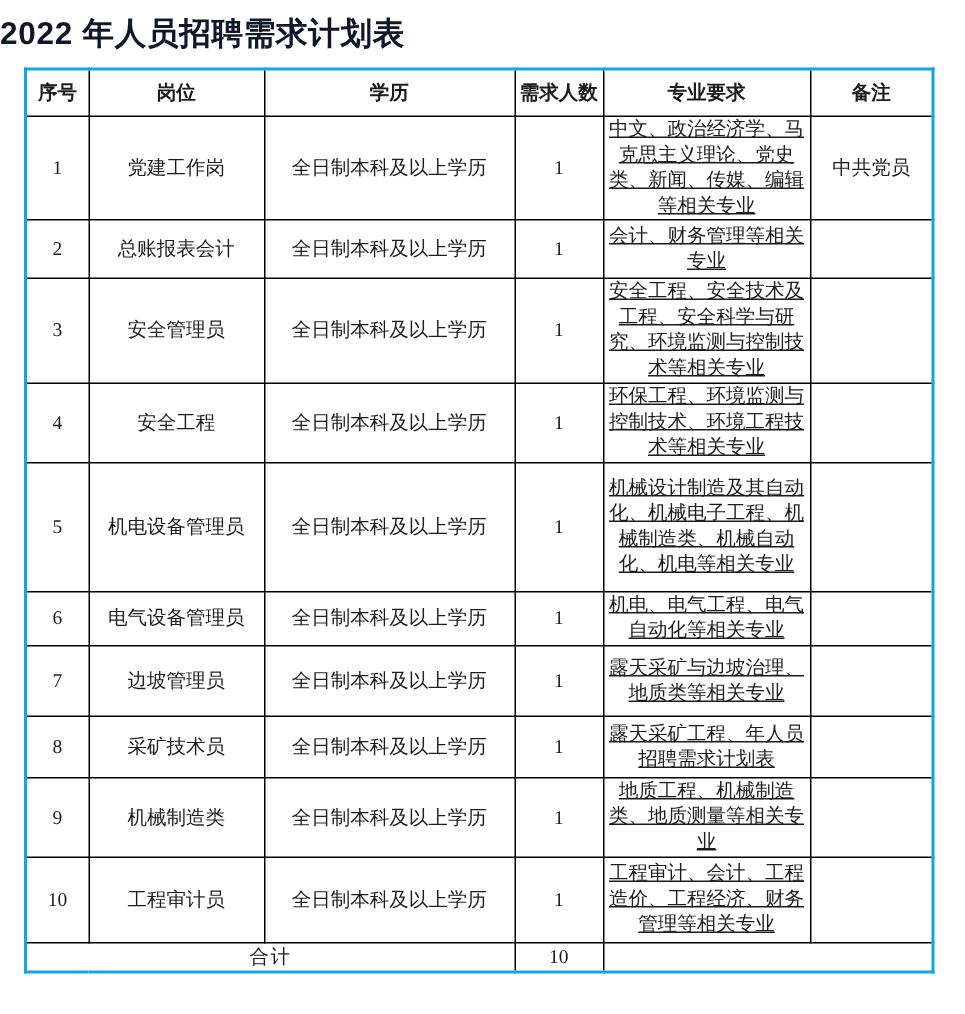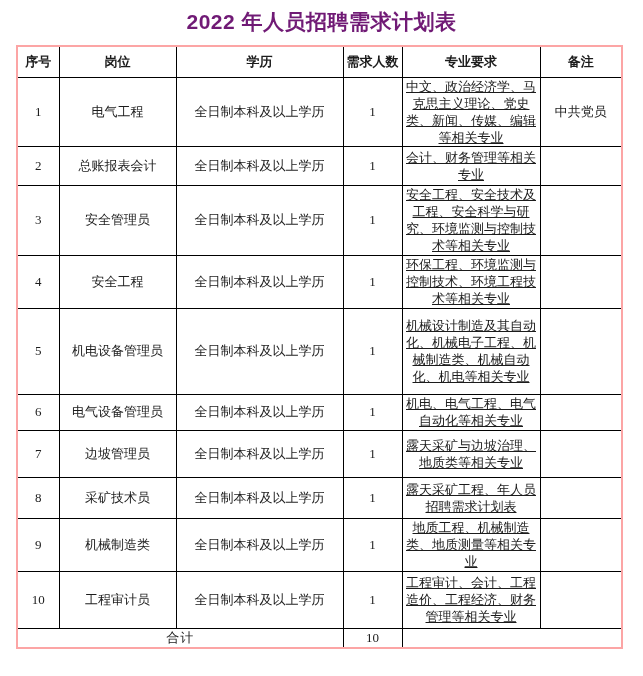--- a/index.html
+++ b/index.html
@@ -9,33 +9,32 @@
   }
   body {
     width: 643px;
     height: 676px;
     overflow: hidden;
     color: #1c1c1c;
     font-family: "DejaVu Serif", serif;
   }
   .page-title {
     margin: 8px 0 0 0;
-    text-align: center;
     font-family: "Liberation Sans", sans-serif;
     font-weight: bold;
     font-size: 21px;
-    color: #701a75;
+    color: #0f172a;
     letter-spacing: 0.5px;
   }
   table.plan-table {
     border-collapse: collapse;
     table-layout: fixed;
     width: 605px;
     margin: 9px 0 0 16px;
-    border: 2px solid #fca5a5;
+    border: 2px solid #0ea5e9;
   }
   .plan-table th,
   .plan-table td {
     border: 1px solid #000000;
     padding: 0;
     vertical-align: middle;
     text-align: center;
     font-size: 13px;
     font-weight: normal;
     overflow: hidden;
@@ -100,21 +99,21 @@
       <th>岗位</th>
       <th>学历</th>
       <th>需求人数</th>
       <th>专业要求</th>
       <th>备注</th>
     </tr>
   </thead>
   <tbody>
     <tr class="r-1">
       <td class="cell-no">1</td>
-      <td class="cell-position">电气工程</td>
+      <td class="cell-position">党建工作岗</td>
       <td class="cell-education">全日制本科及以上学历</td>
       <td class="cell-count">1</td>
       <td class="cell-major">中文、政治经济学、马克思主义理论、党史类、新闻、传媒、编辑等相关专业</td>
       <td class="cell-note">中共党员</td>
     </tr>
     <tr class="r-2">
       <td class="cell-no">2</td>
       <td class="cell-position">总账报表会计</td>
       <td class="cell-education">全日制本科及以上学历</td>
       <td class="cell-count">1</td>

